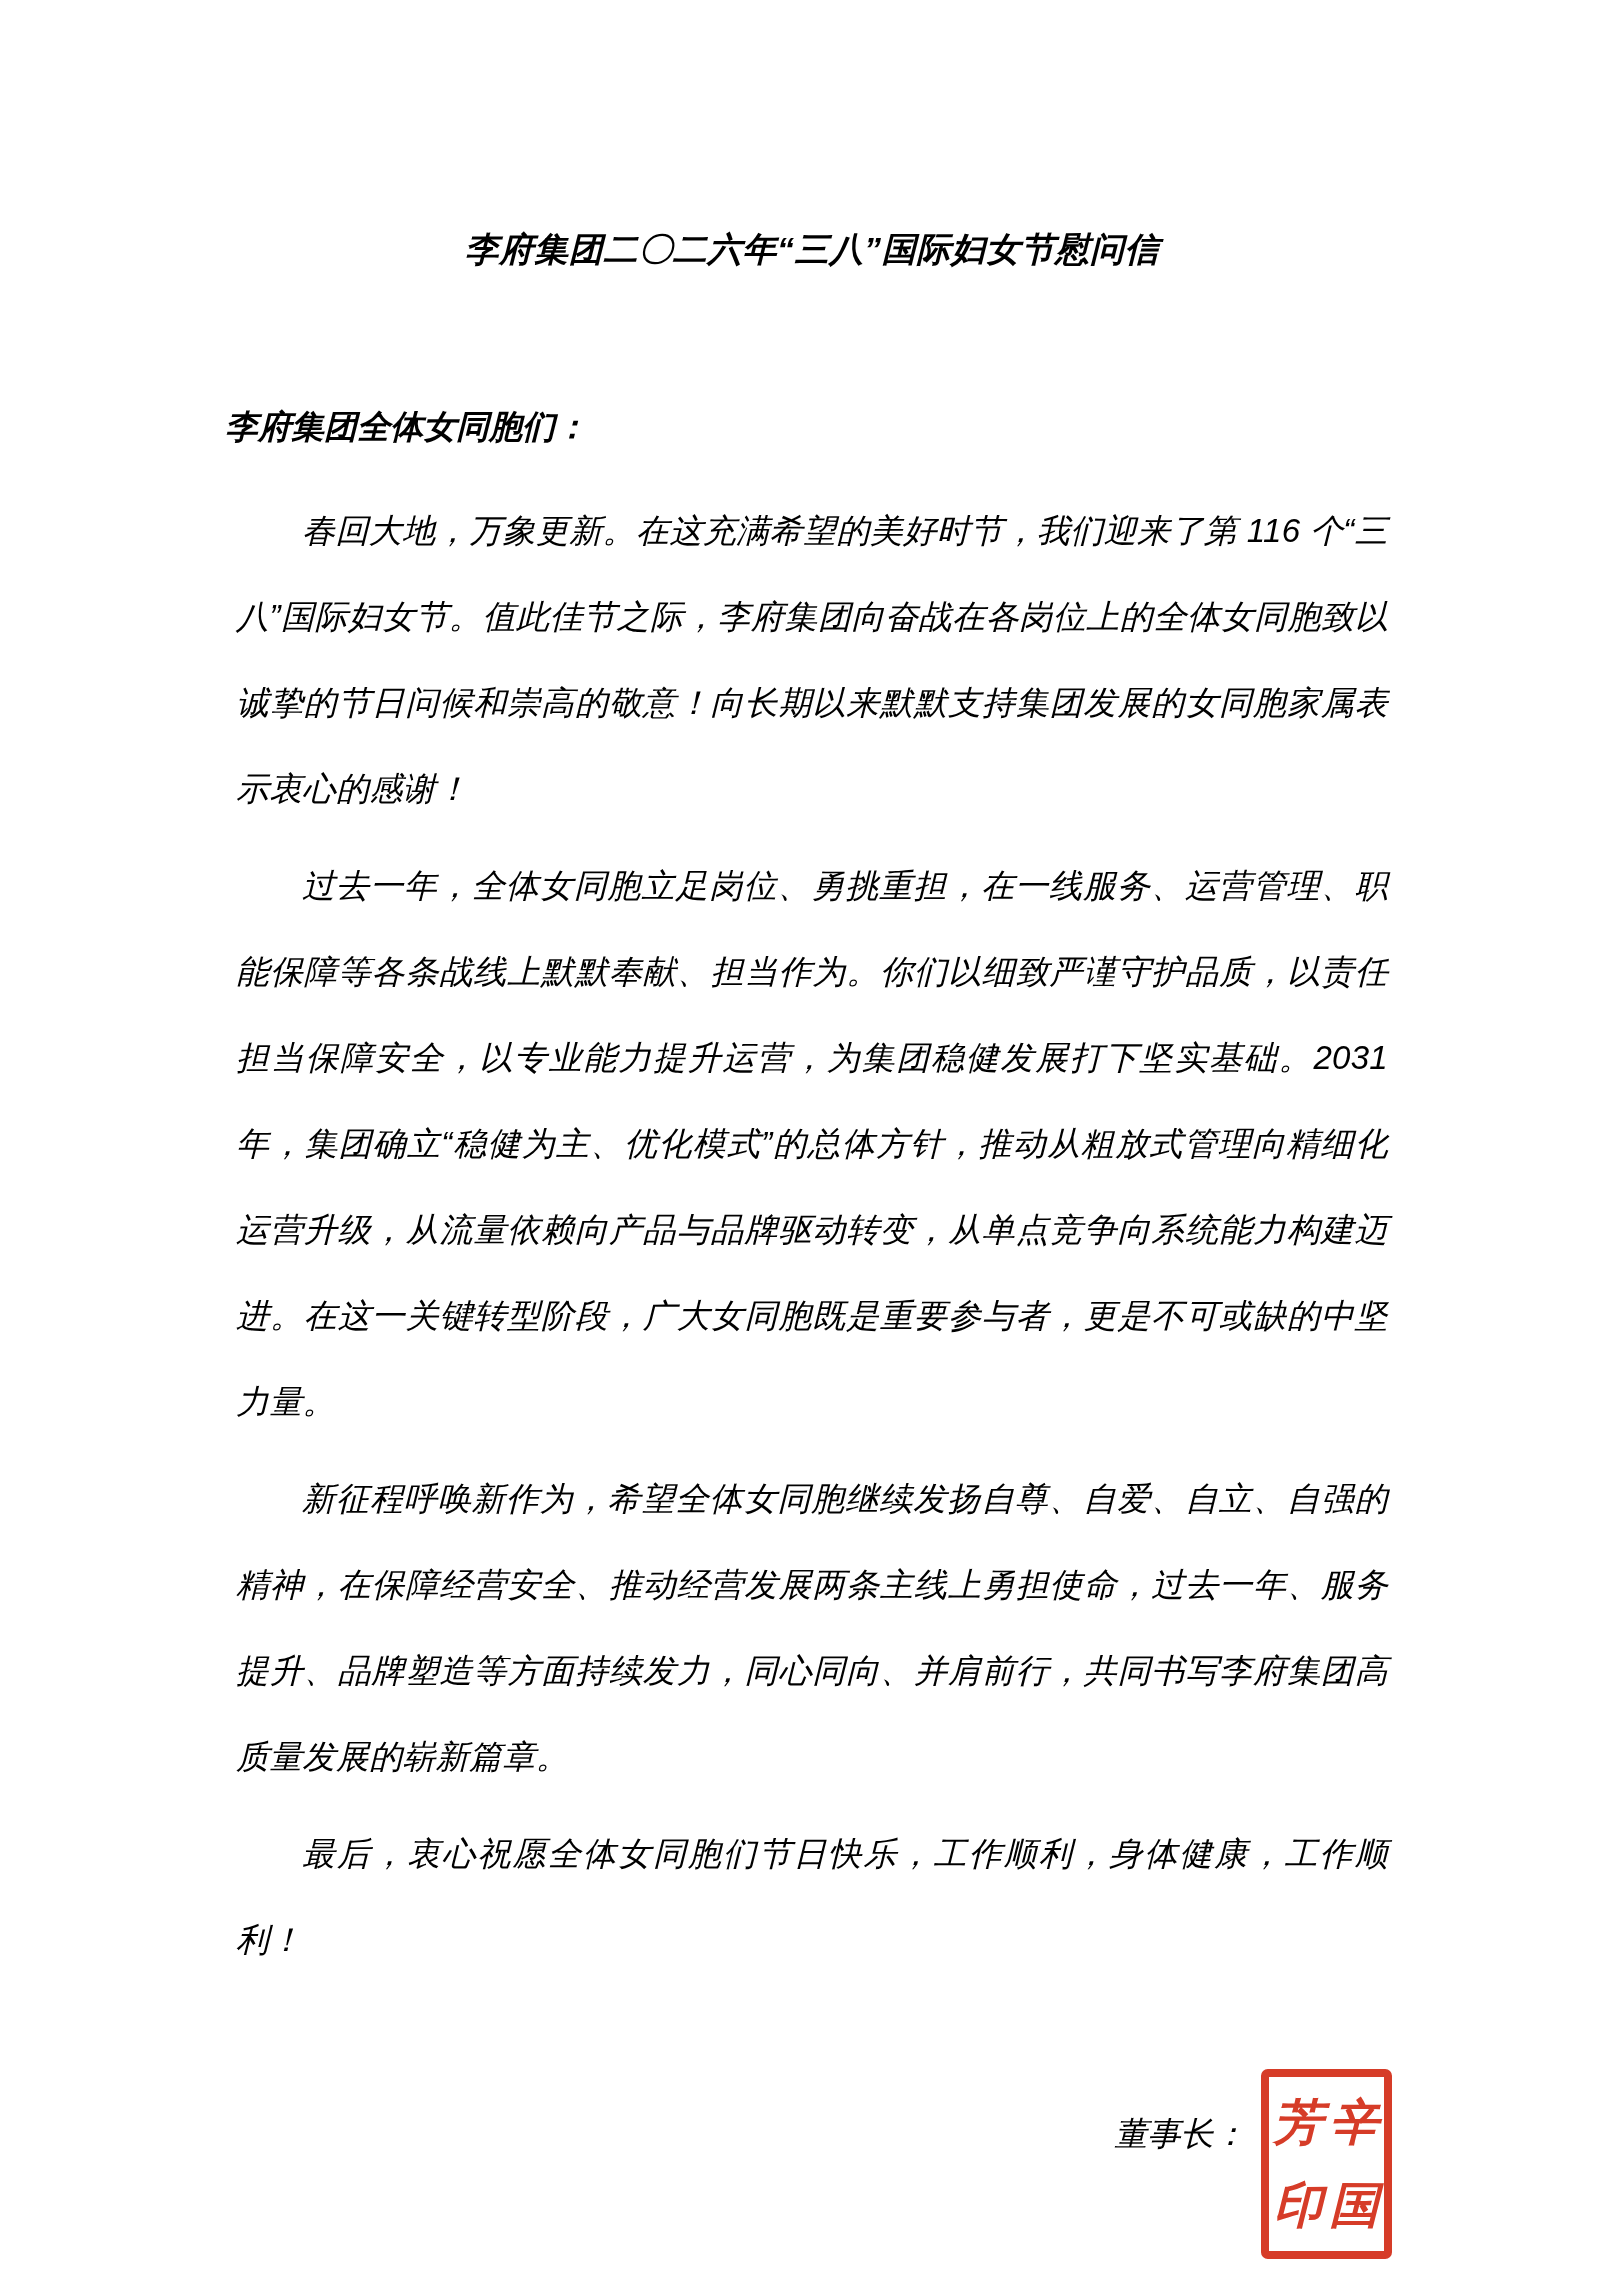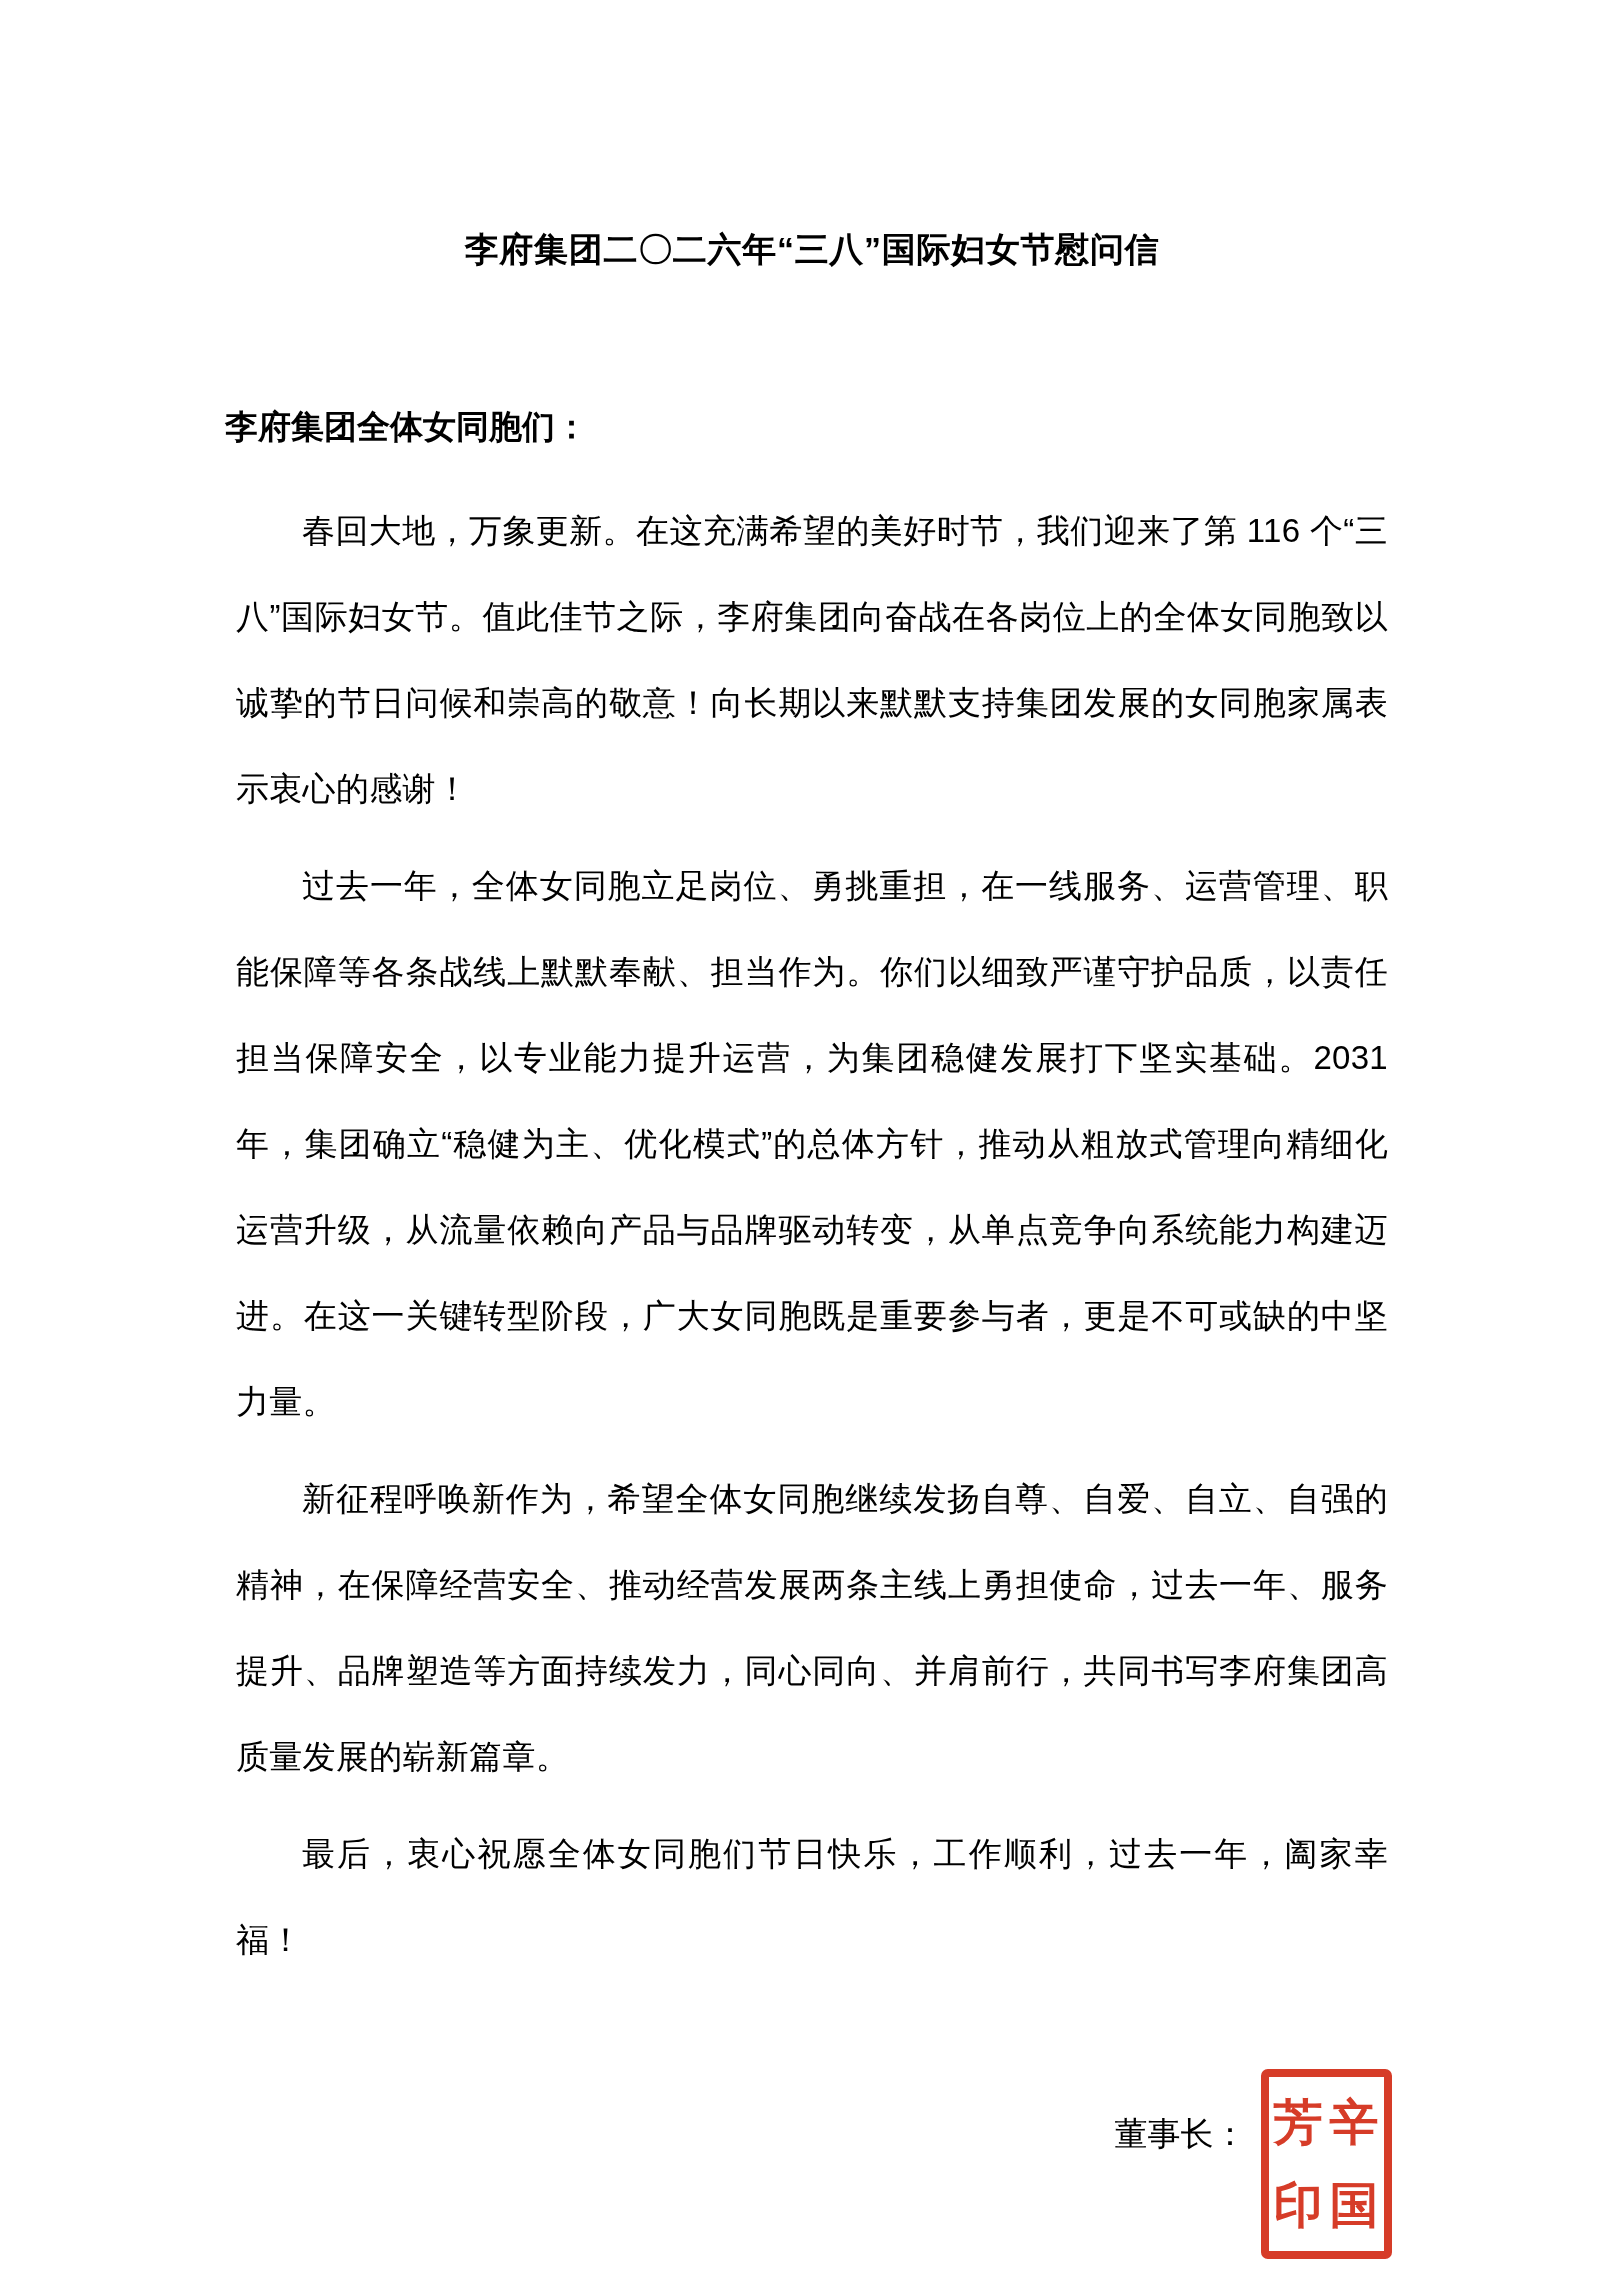--- a/index.html
+++ b/index.html
@@ -15,20 +15,21 @@
     width: 1623px;
     height: 2295px;
     font-family: "Liberation Sans", "DejaVu Sans", sans-serif;
     color: #000000;
   }
   .page {
     width: 1623px;
     height: 2295px;
     padding: 225px 224px 0 225px;
     position: relative;
+    font-style: italic;
   }
   .doc-title {
     font-size: 34px;
     font-weight: 700;
     text-align: center;
     line-height: 49px;
     margin: 0;
     letter-spacing: 0.7px;
   }
   .salutation {
@@ -88,21 +89,21 @@
   <h1 class="doc-title">李府集团二〇二六年“三八”国际妇女节慰问信</h1>
 
   <div class="salutation">李府集团全体女同胞们：</div>
 
   <p class="body-para">春回大地，万象更新。在这充满希望的美好时节，我们迎来了第 116 个“三八”国际妇女节。值此佳节之际，李府集团向奋战在各岗位上的全体女同胞致以诚挚的节日问候和崇高的敬意！向长期以来默默支持集团发展的女同胞家属表示衷心的感谢！</p>
 
   <p class="body-para">过去一年，全体女同胞立足岗位、勇挑重担，在一线服务、运营管理、职能保障等各条战线上默默奉献、担当作为。你们以细致严谨守护品质，以责任担当保障安全，以专业能力提升运营，为集团稳健发展打下坚实基础。2031 年，集团确立“稳健为主、优化模式”的总体方针，推动从粗放式管理向精细化运营升级，从流量依赖向产品与品牌驱动转变，从单点竞争向系统能力构建迈进。在这一关键转型阶段，广大女同胞既是重要参与者，更是不可或缺的中坚力量。</p>
 
   <p class="body-para">新征程呼唤新作为，希望全体女同胞继续发扬自尊、自爱、自立、自强的精神，在保障经营安全、推动经营发展两条主线上勇担使命，过去一年、服务提升、品牌塑造等方面持续发力，同心同向、并肩前行，共同书写李府集团高质量发展的崭新篇章。</p>
 
-  <p class="body-para">最后，衷心祝愿全体女同胞们节日快乐，工作顺利，过去一年，阖家幸福！</p>
+  <p class="body-para">最后，衷心祝愿全体女同胞们节日快乐，工作顺利，身体健康，工作顺利！</p>
 
   <div class="signature-row">
     <span class="signature-label">董事长：</span>
 
     <div class="seal">
       <span class="seal-char">芳</span>
       <span class="seal-char">辛</span>
       <span class="seal-char">印</span>
       <span class="seal-char">国</span>
     </div>

